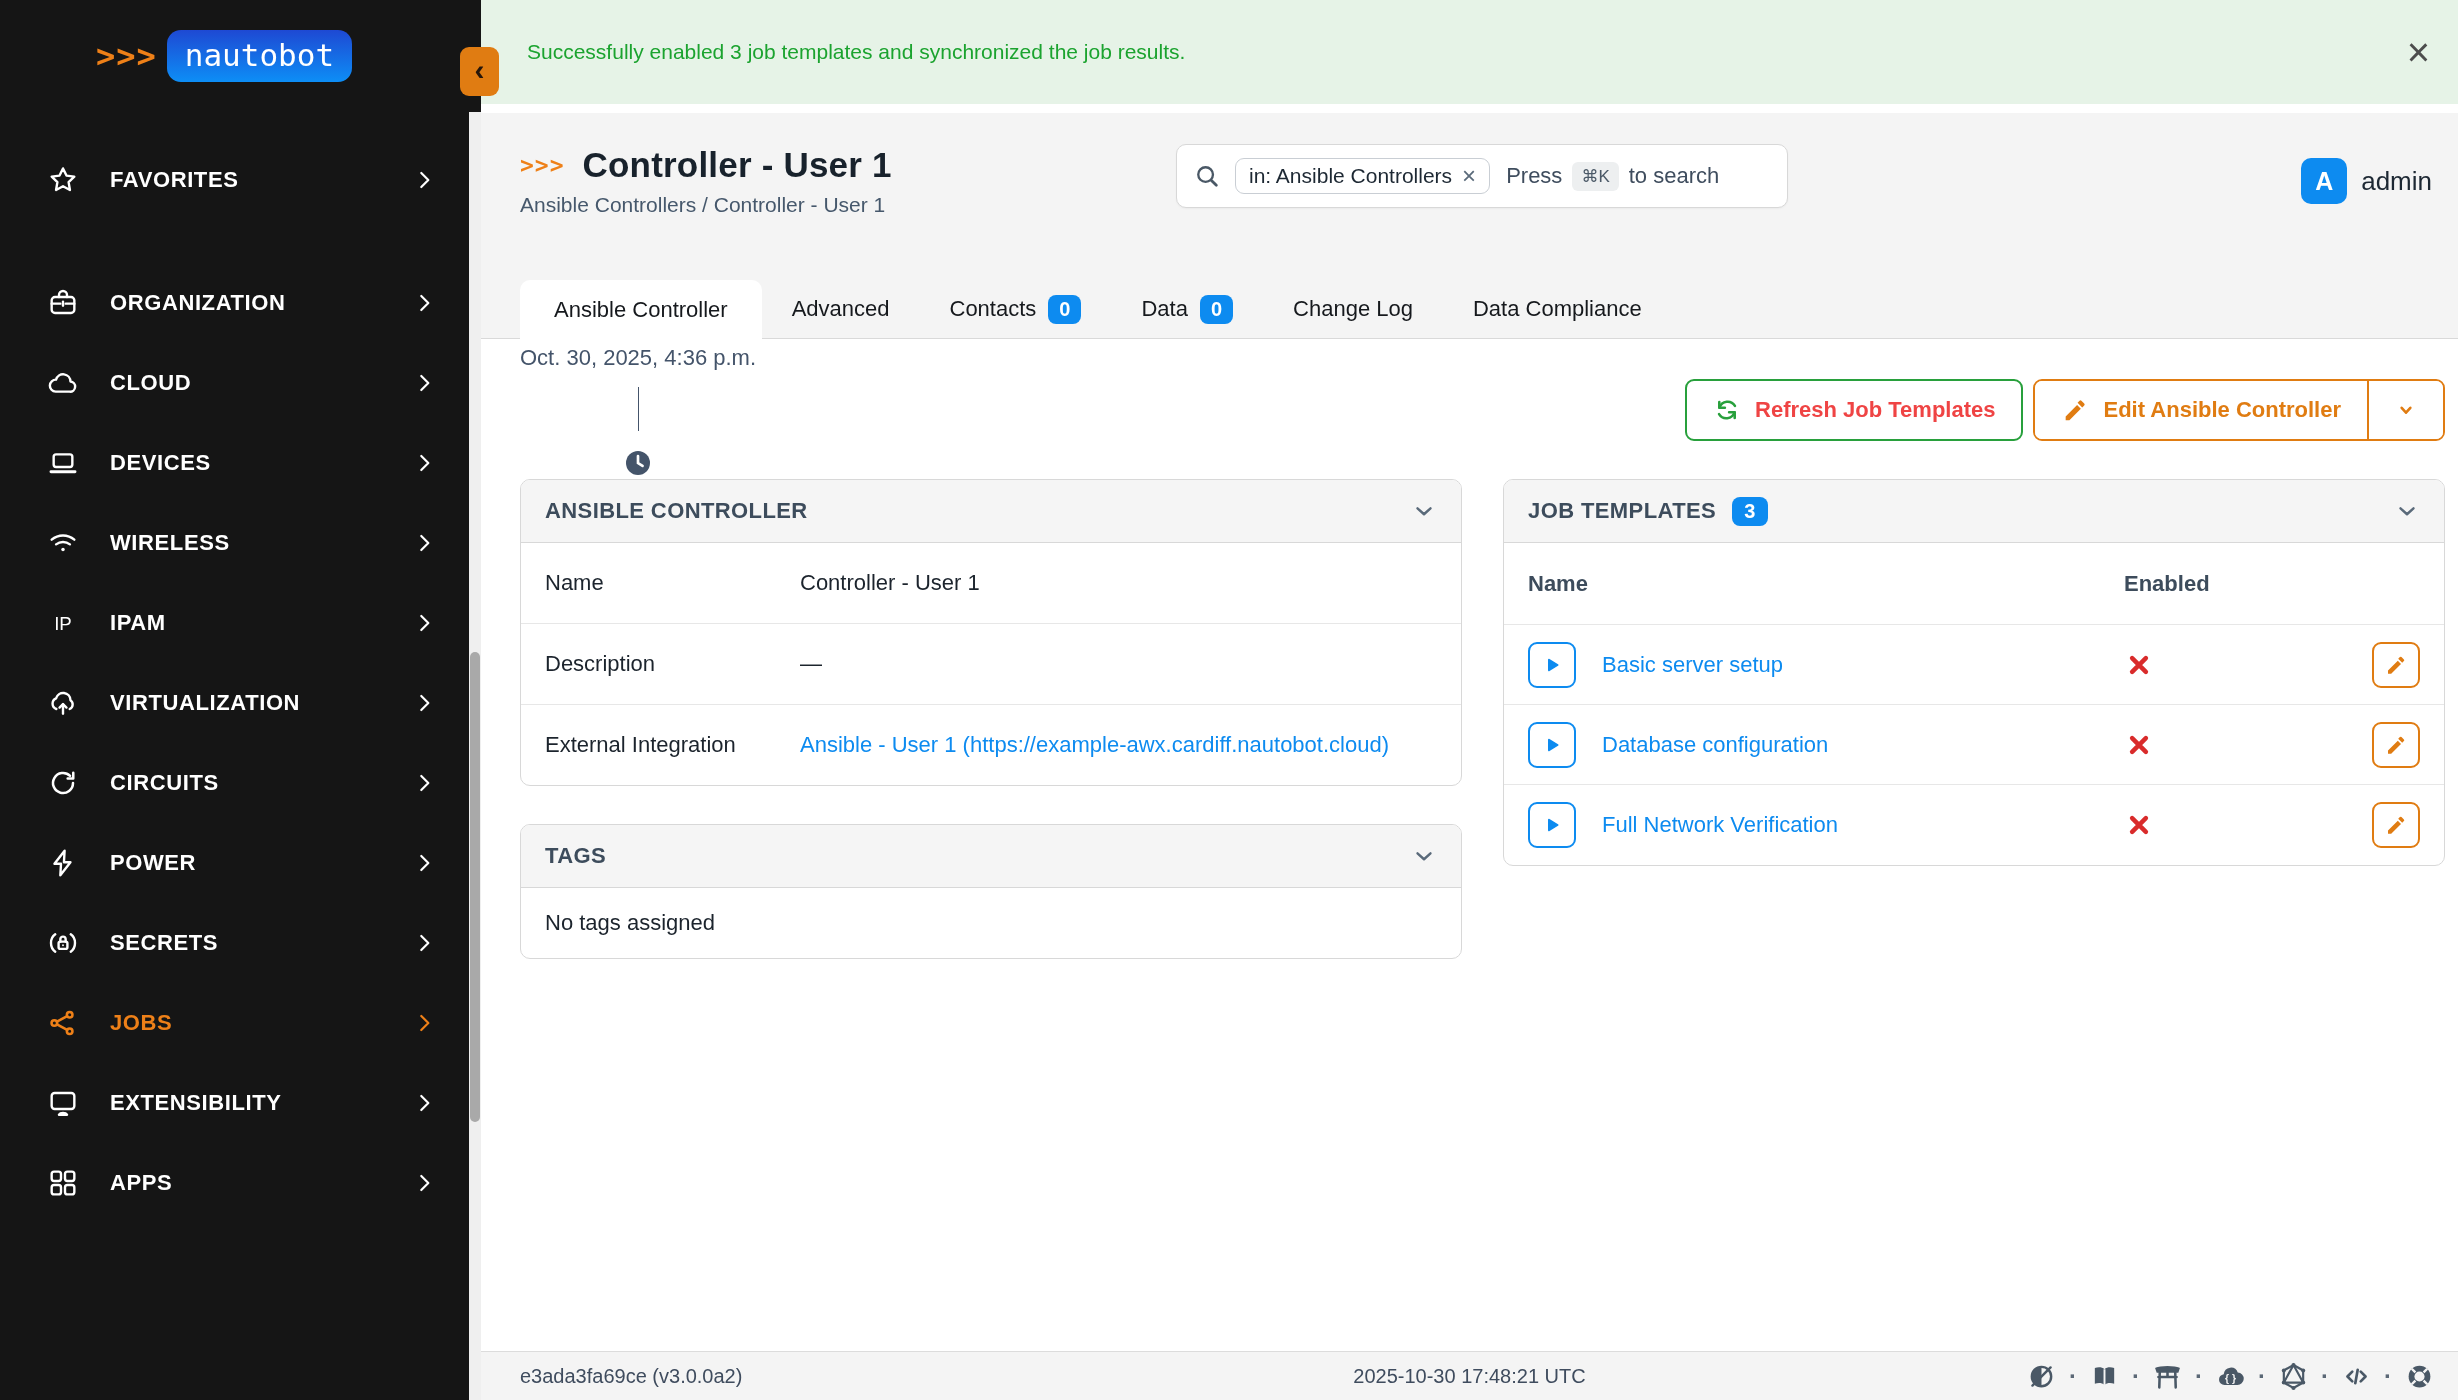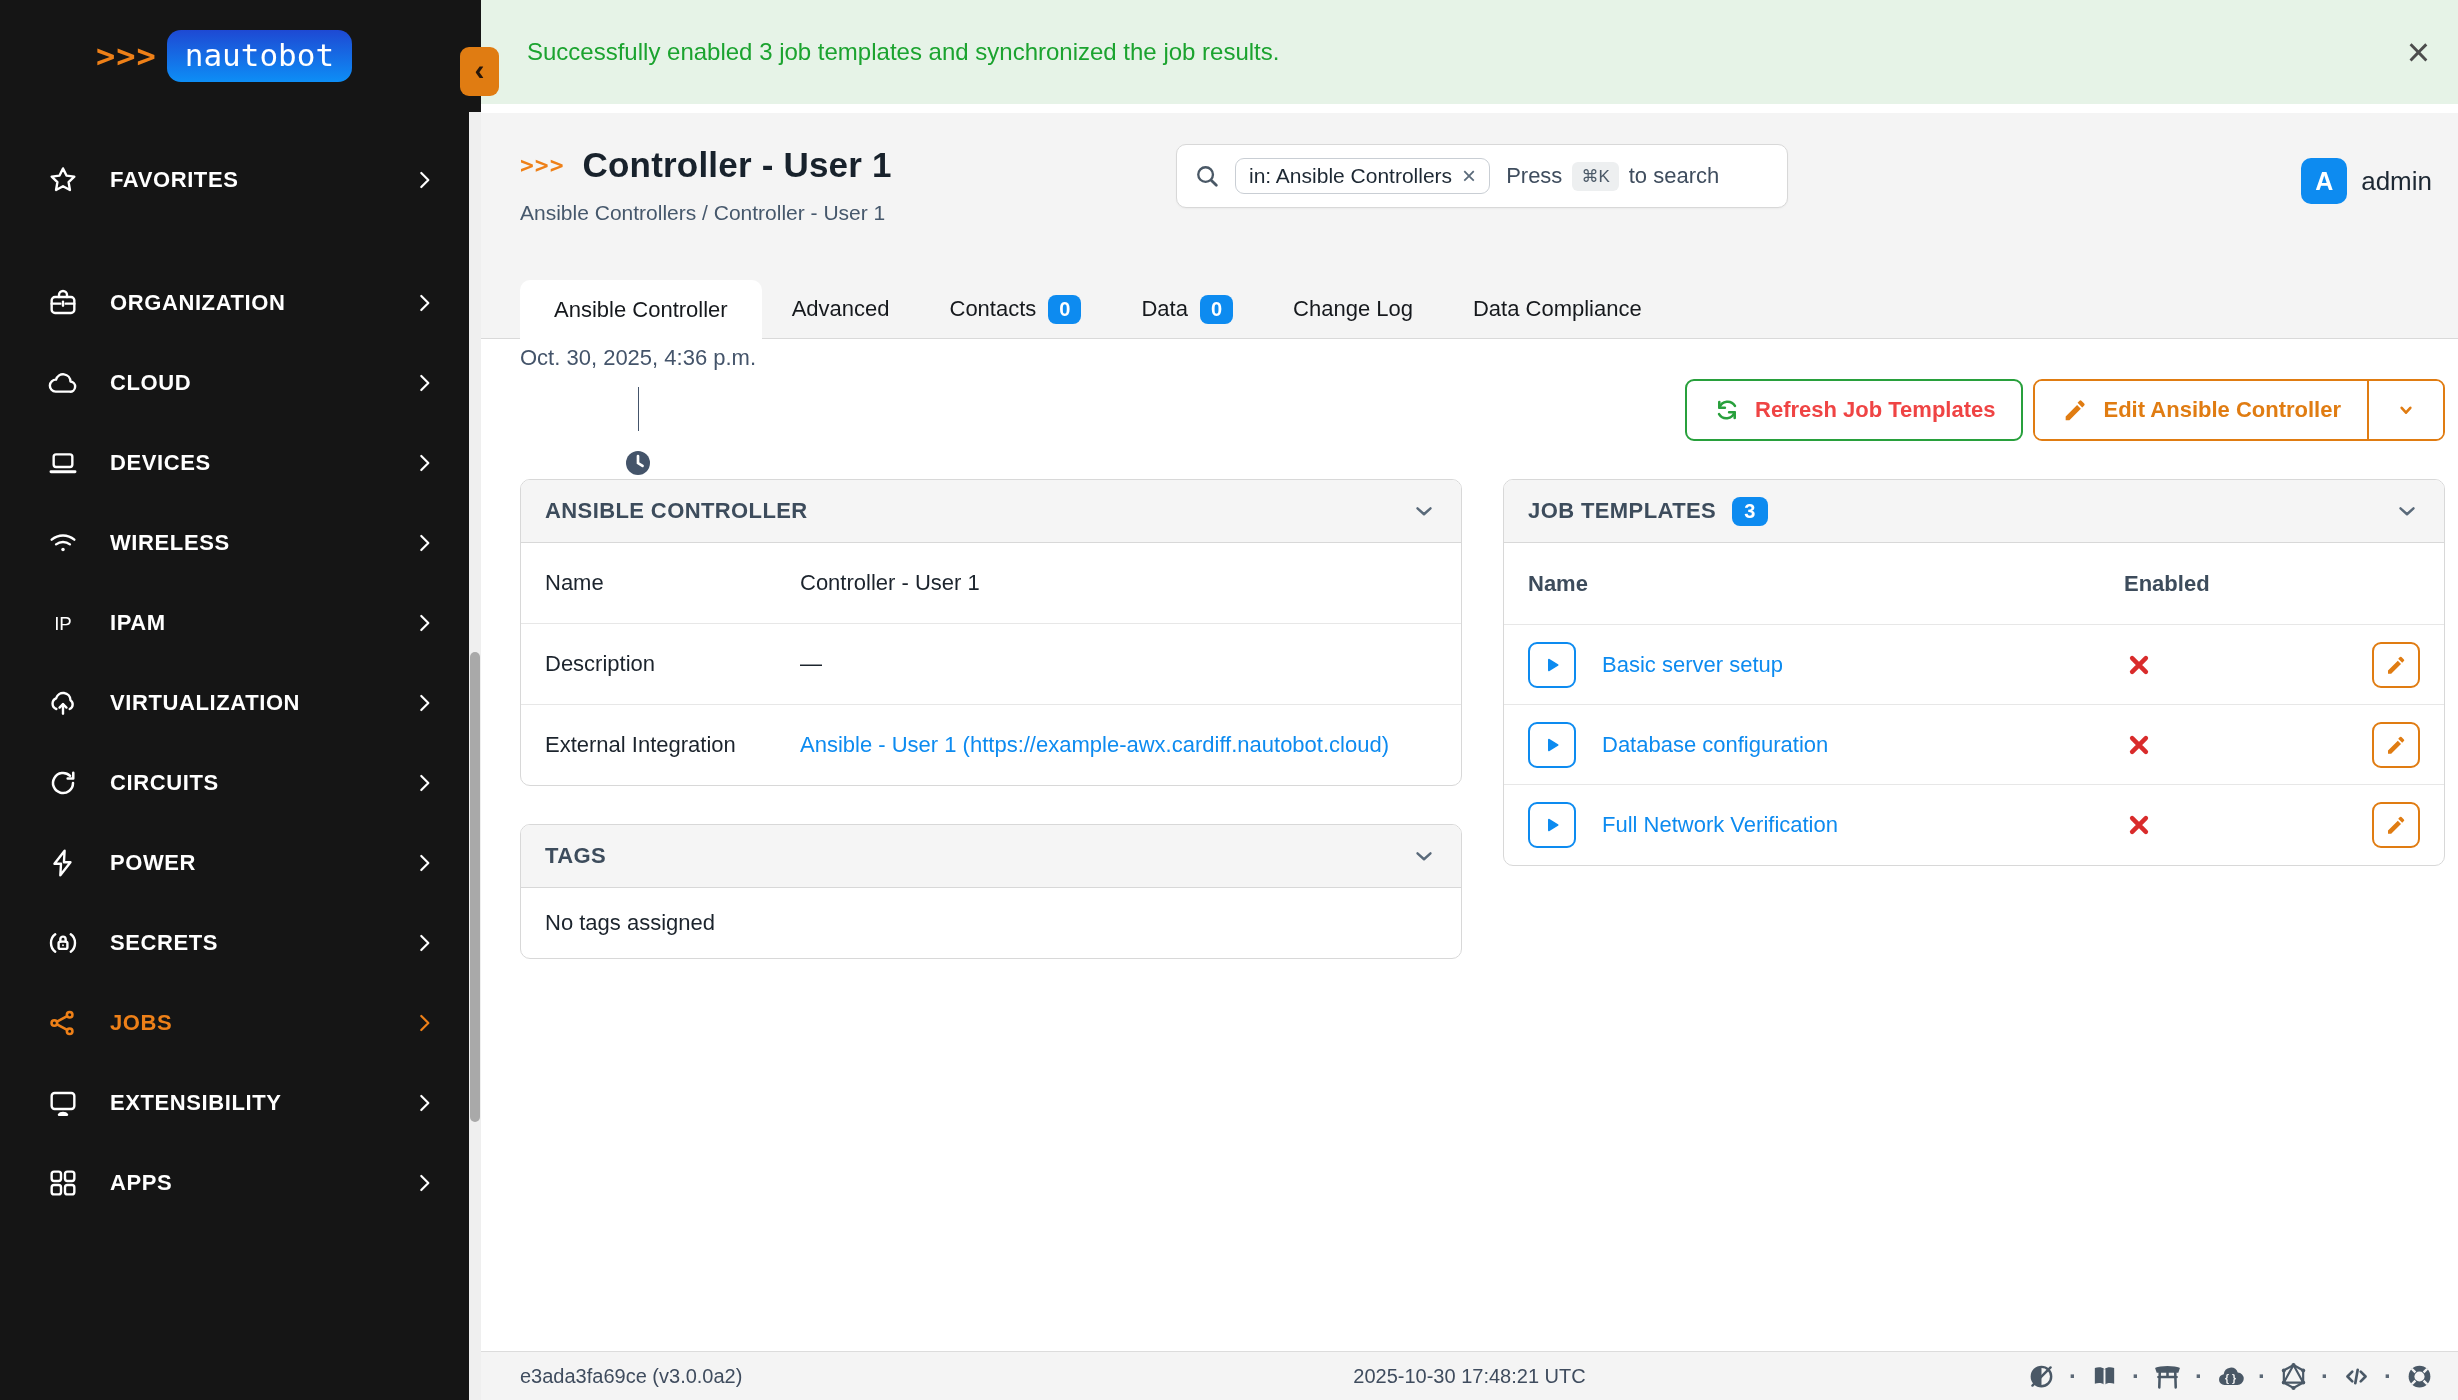--- a/index.html
+++ b/index.html
@@ -23,34 +23,34 @@
   .nav-label { margin-left:30px; font-size:22px; font-weight:700; letter-spacing:.6px; }
   .nav-chev { margin-left:auto; display:flex; }
   .nav-chev svg { width:26px; height:26px; }
   .sb-track { position:absolute; right:0; top:112px; bottom:0; width:12px; background:#efefef; }
   .sb-thumb { position:absolute; right:1px; top:540px; width:10px; height:470px; background:#a9a9a9; border-radius:6px; }
 
   
   .main { flex:1; display:flex; flex-direction:column; background:#fff; position:relative; }
 
   .banner { height:104px; margin-bottom:9px; background:#e6f3e7; display:flex; align-items:center; }
-  .banner-text { color:#1ba32f; font-size:24px; padding-left:46px; }
+  .banner-text { color:#1ba32f; font-size:21px; padding-left:46px; }
   .banner-close { margin-left:auto; margin-right:28px; color:#4d4d4d; font-size:40px; font-weight:300; line-height:1; cursor:pointer; }
 
   .collapse-btn { position:absolute; left:-21px; top:47px; width:39px; height:49px; border:none;
     background:#e07c12; border-radius:9px; color:#26160a; font-size:30px; font-weight:bold; cursor:pointer; z-index:6;
     display:flex; align-items:center; justify-content:center; padding-bottom:4px; }
 
   
   .header { position:relative; height:226px; background:#f4f4f4; border-bottom:1px solid #d9d9d9;
     padding-left:39px; display:flex; flex-direction:column; }
   .title-row { display:flex; align-items:center; margin-top:32px; }
   .title-chev { color:#ee8018; font-family:"DejaVu Sans Mono", monospace; font-weight:bold; font-size:23px; letter-spacing:1px; margin-right:18px; }
   .page-title { font-size:35px; font-weight:700; color:#18222c; letter-spacing:.2px; }
-  .breadcrumb { margin-top:16px; font-size:21px; color:#46586c; }
+  .breadcrumb { margin-top:8px; font-size:21px; color:#46586c; }
   .tabs { margin-top:auto; display:flex; align-items:flex-end; height:58px; }
   .tab { display:flex; align-items:center; gap:12px; height:58px; padding:0 30px; font-size:22px; color:#16191d; cursor:pointer; white-space:nowrap; }
   .tab.active { background:#fff; border-radius:10px 10px 0 0; padding:0 34px; margin-bottom:-1px; height:59px; }
   .tab-badge { background:#0d8bf0; color:#fff; font-size:20px; font-weight:bold; border-radius:8px; padding:3px 11px; }
 
   .searchbox { position:absolute; left:695px; top:31px; width:612px; height:64px; background:#fff;
     border:1px solid #d8d8d8; border-radius:10px; display:flex; align-items:center; padding:16px 16px;
     overflow:hidden; white-space:nowrap; cursor:text; box-shadow:0 1px 2px rgba(0,0,0,.04); }
   .searchbox svg { flex:none; }
   .search-chip { display:inline-flex; align-items:center; gap:10px; border:1.5px solid #c9ced4; border-radius:9px;

